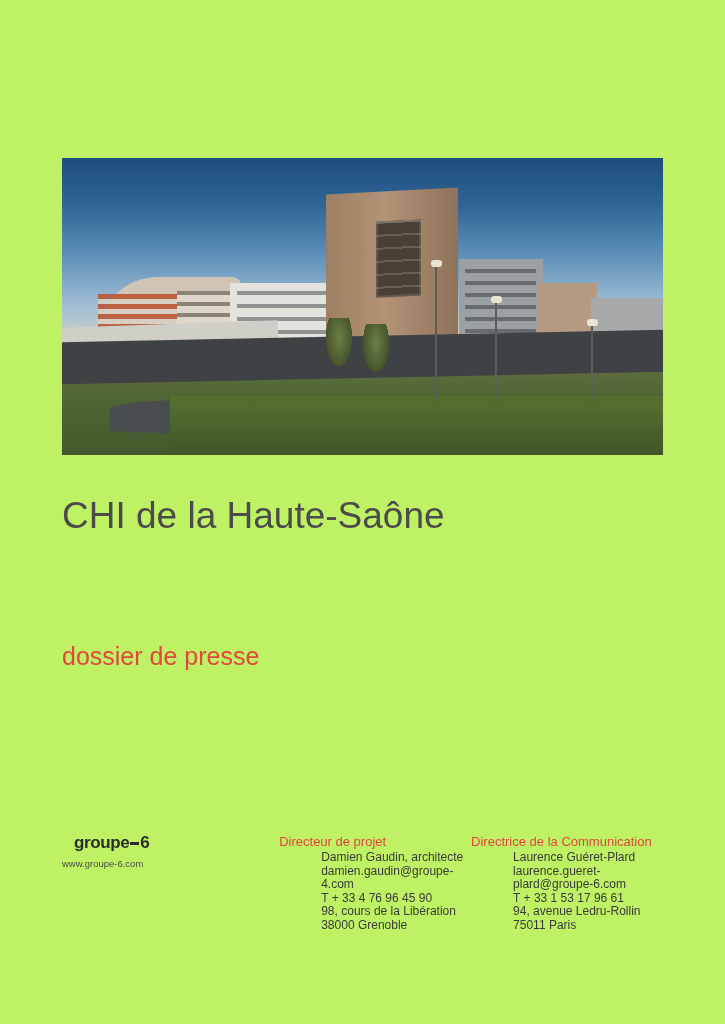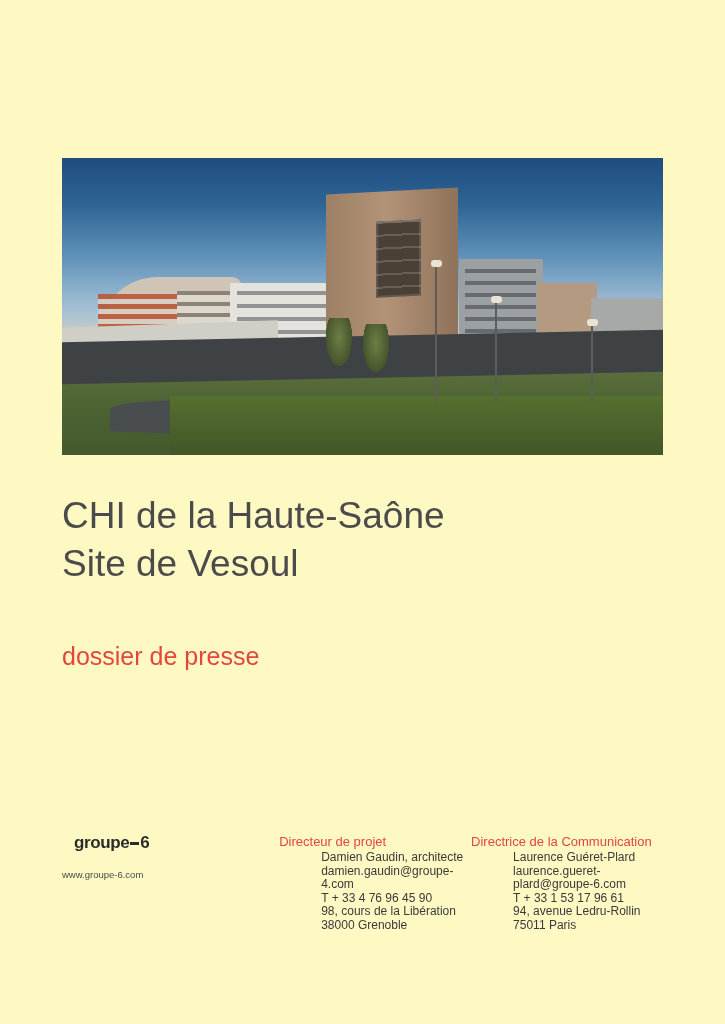--- a/index.html
+++ b/index.html
@@ -11,21 +11,21 @@
     width: 725px;
     height: 1024px;
     position: relative;
     font-family: "Liberation Sans", sans-serif;
     overflow: hidden;
   }
 
   .page {
     position: absolute;
     inset: 0;
-    background: #fef9c3;
+    background: #bef264;
   }
 
   
   .cover-photo {
     position: absolute;
     left: 62px;
     top: 158px;
     width: 601px;
     height: 297px;
     overflow: hidden;
@@ -248,21 +248,21 @@
   }
   .logo .dash {
     display: inline-block;
     width: 9px;
     height: 3px;
     background: #2b2b2b;
     vertical-align: middle;
     margin: 0 1px;
   }
   .logo-url {
-    margin-top: 17px;
+    margin-top: 6px;
     font-size: 9.5px;
     color: #4a4a4a;
   }
   .footer-heading {
     font-size: 13px;
     color: #e2463c;
     margin-bottom: 2px;
   }
   .footer-line {
     font-size: 12px;
@@ -307,21 +307,20 @@
 
     <div class="tree" style="left:44%;"></div>
     <div class="tree" style="left:50%; bottom:28%;"></div>
     <div class="lamp" style="left:62%;"></div>
     <div class="lamp" style="left:72%; height:34%;"></div>
     <div class="lamp" style="left:88%; height:26%;"></div>
   </div>
 
   <div class="title-block">
     <div class="doc-title">CHI de la Haute-Saône</div>
-    <div class="doc-title">Site de Vesoul</div>
   </div>
 
   <div class="doc-subtitle">dossier de presse</div>
 
   <div class="footer">
 
     <div class="footer-col-logo">
       <div class="logo"><span>groupe</span><span class="dash"></span><span>6</span></div>
       <div class="logo-url">www.groupe-6.com</div>
     </div>

